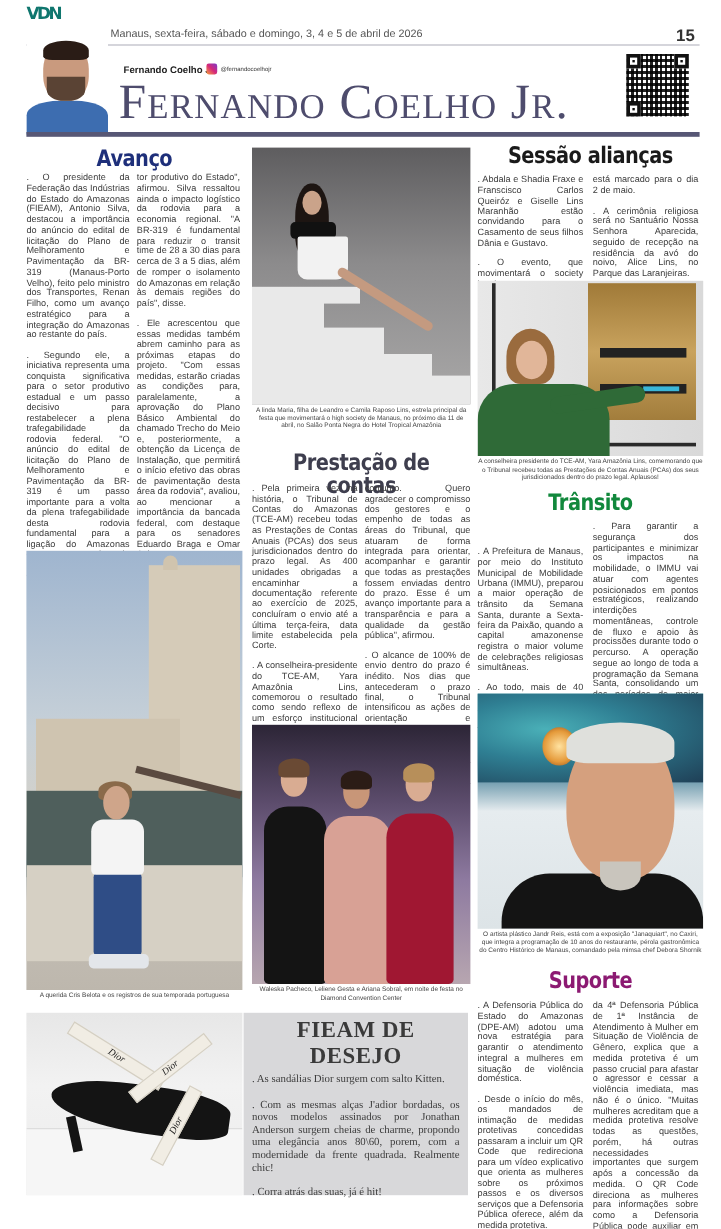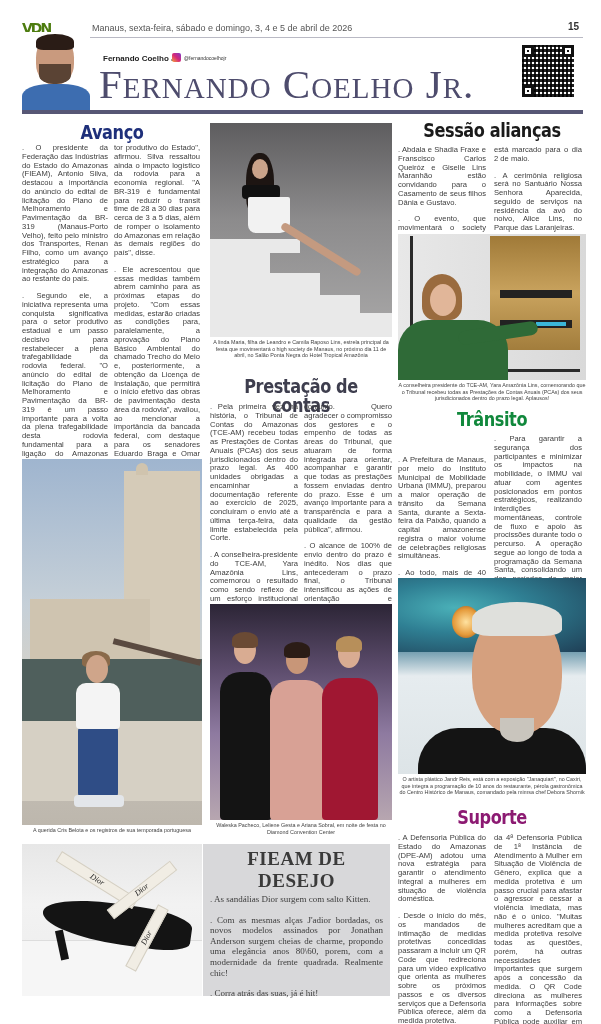--- a/index.html
+++ b/index.html
@@ -3,23 +3,23 @@
 <meta charset="utf-8">
 <style>
   * { box-sizing: border-box; margin: 0; padding: 0; }
   html, body { width: 601px; height: 1024px; background: #ffffff; overflow: hidden; }
   body { position: relative; font-family: "Liberation Sans", sans-serif; color: #2a2a2a; }
 
   .abs { position: absolute; }
 
   
   .topbar { left: 22px; top: 20px; width: 561px; height: 18px; border-bottom: 1px solid #b9b9c4; }
-  .logo { left: 22px; top: 20px; font-family: "DejaVu Sans", sans-serif; font-weight: bold; font-size: 14px; letter-spacing: -2px; color: #4d7c0f; line-height: 16px; }
+  .logo { left: 22px; top: 4px; font-family: "DejaVu Sans", sans-serif; font-weight: bold; font-size: 14px; letter-spacing: -2px; color: #0f766e; line-height: 16px; }
   .dateline { left: 52px; top: 22px; font-size: 9px; color: #555; line-height: 12px; padding-left: 40px; }
-  .pagenum { right: 22px; top: 21px; font-size: 10px; font-weight: bold; color: #333; }
+  .pagenum { right: 22px; top: 21px; font-size: 14px; font-weight: bold; color: #333; }
 
   
   .portrait { left: 22px; top: 32px; width: 68px; height: 80px; overflow: hidden; border-radius: 0 0 0 0; }
   .portrait .bg { position: absolute; left: 0; top: 0; width: 100%; height: 100%; background: #fff; }
   .portrait .head { position: absolute; left: 14px; top: 4px; width: 38px; height: 48px; border-radius: 45% 45% 42% 42%; background: #c99a7e; }
   .portrait .hair { position: absolute; left: 14px; top: 2px; width: 38px; height: 16px; border-radius: 50% 50% 20% 20%; background: #2a1c16; }
   .portrait .beard { position: absolute; left: 17px; top: 32px; width: 32px; height: 20px; border-radius: 0 0 45% 45%; background: #5a4334; }
   .portrait .shirt { position: absolute; left: 0; top: 52px; width: 68px; height: 30px; border-radius: 40% 40% 0 0; background: #3d6db0; }
 
   .byline { left: 103px; top: 54px; font-size: 8px; font-weight: bold; color: #222; }
@@ -220,21 +220,21 @@
 </div>
 <div class="abs caption cap-three">Waleska Pacheco, Leliene Gesta e Ariana Sobral, em noite de festa no Diamond Convention Center</div>
 
 <div class="abs hl hl-sessao">Sessão alianças</div>
 <div class="abs col" style="left:398px;top:146px;width:88px;">
   <p>. Abdala e Shadia Fraxe e Franscisco Carlos Queiróz e Giselle Lins Maranhão estão convidando para o Casamento de seus filhos Dânia e Gustavo.</p>
   <p>. O evento, que movimentará o society local,</p>
 </div>
 <div class="abs col" style="left:494px;top:146px;width:88px;">
   <p>está marcado para o dia 2 de maio.</p>
-  <p>. A cerimônia religiosa será no Santuário Nossa Senhora Aparecida, seguido de serviços na residência da avó do noivo, Alice Lins, no Parque das Laranjeiras.</p>
+  <p>. A cerimônia religiosa será no Santuário Nossa Senhora Aparecida, seguido de recepção na residência da avó do noivo, Alice Lins, no Parque das Laranjeiras.</p>
 </div>
 
 <div class="abs photo p-tce">
   <div class="frame"></div>
   <div class="screen">
       <div class="bar1"></div>
       <div class="bar2">
         <i></i>
       </div>
     </div>

